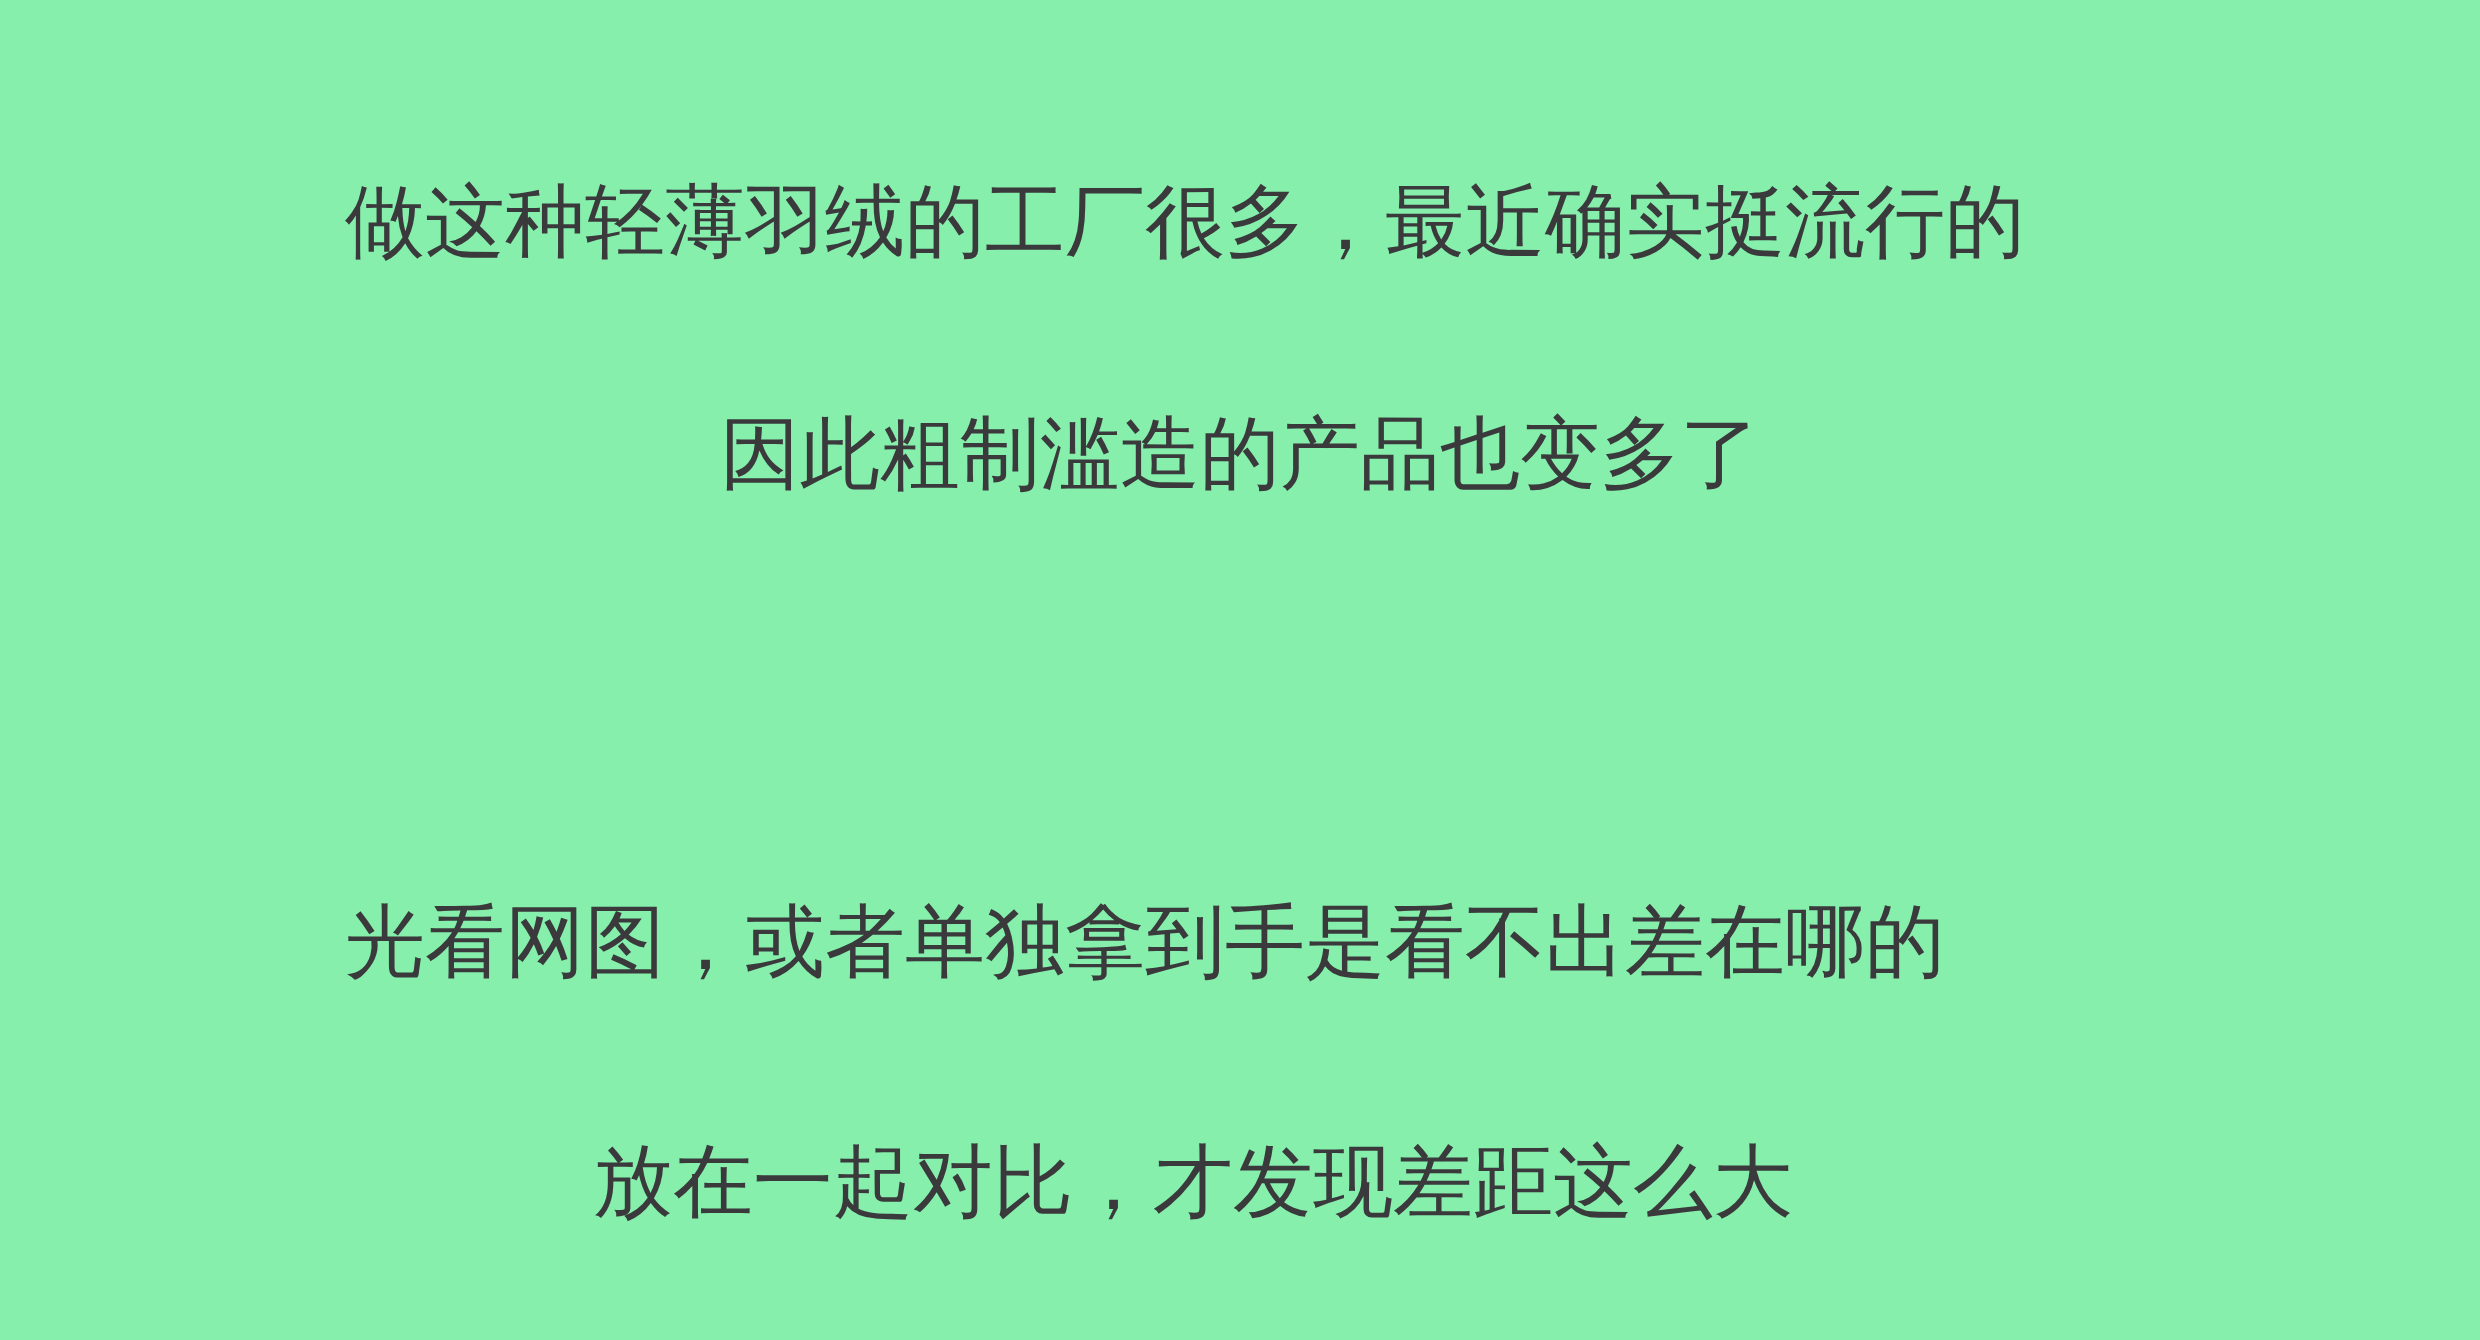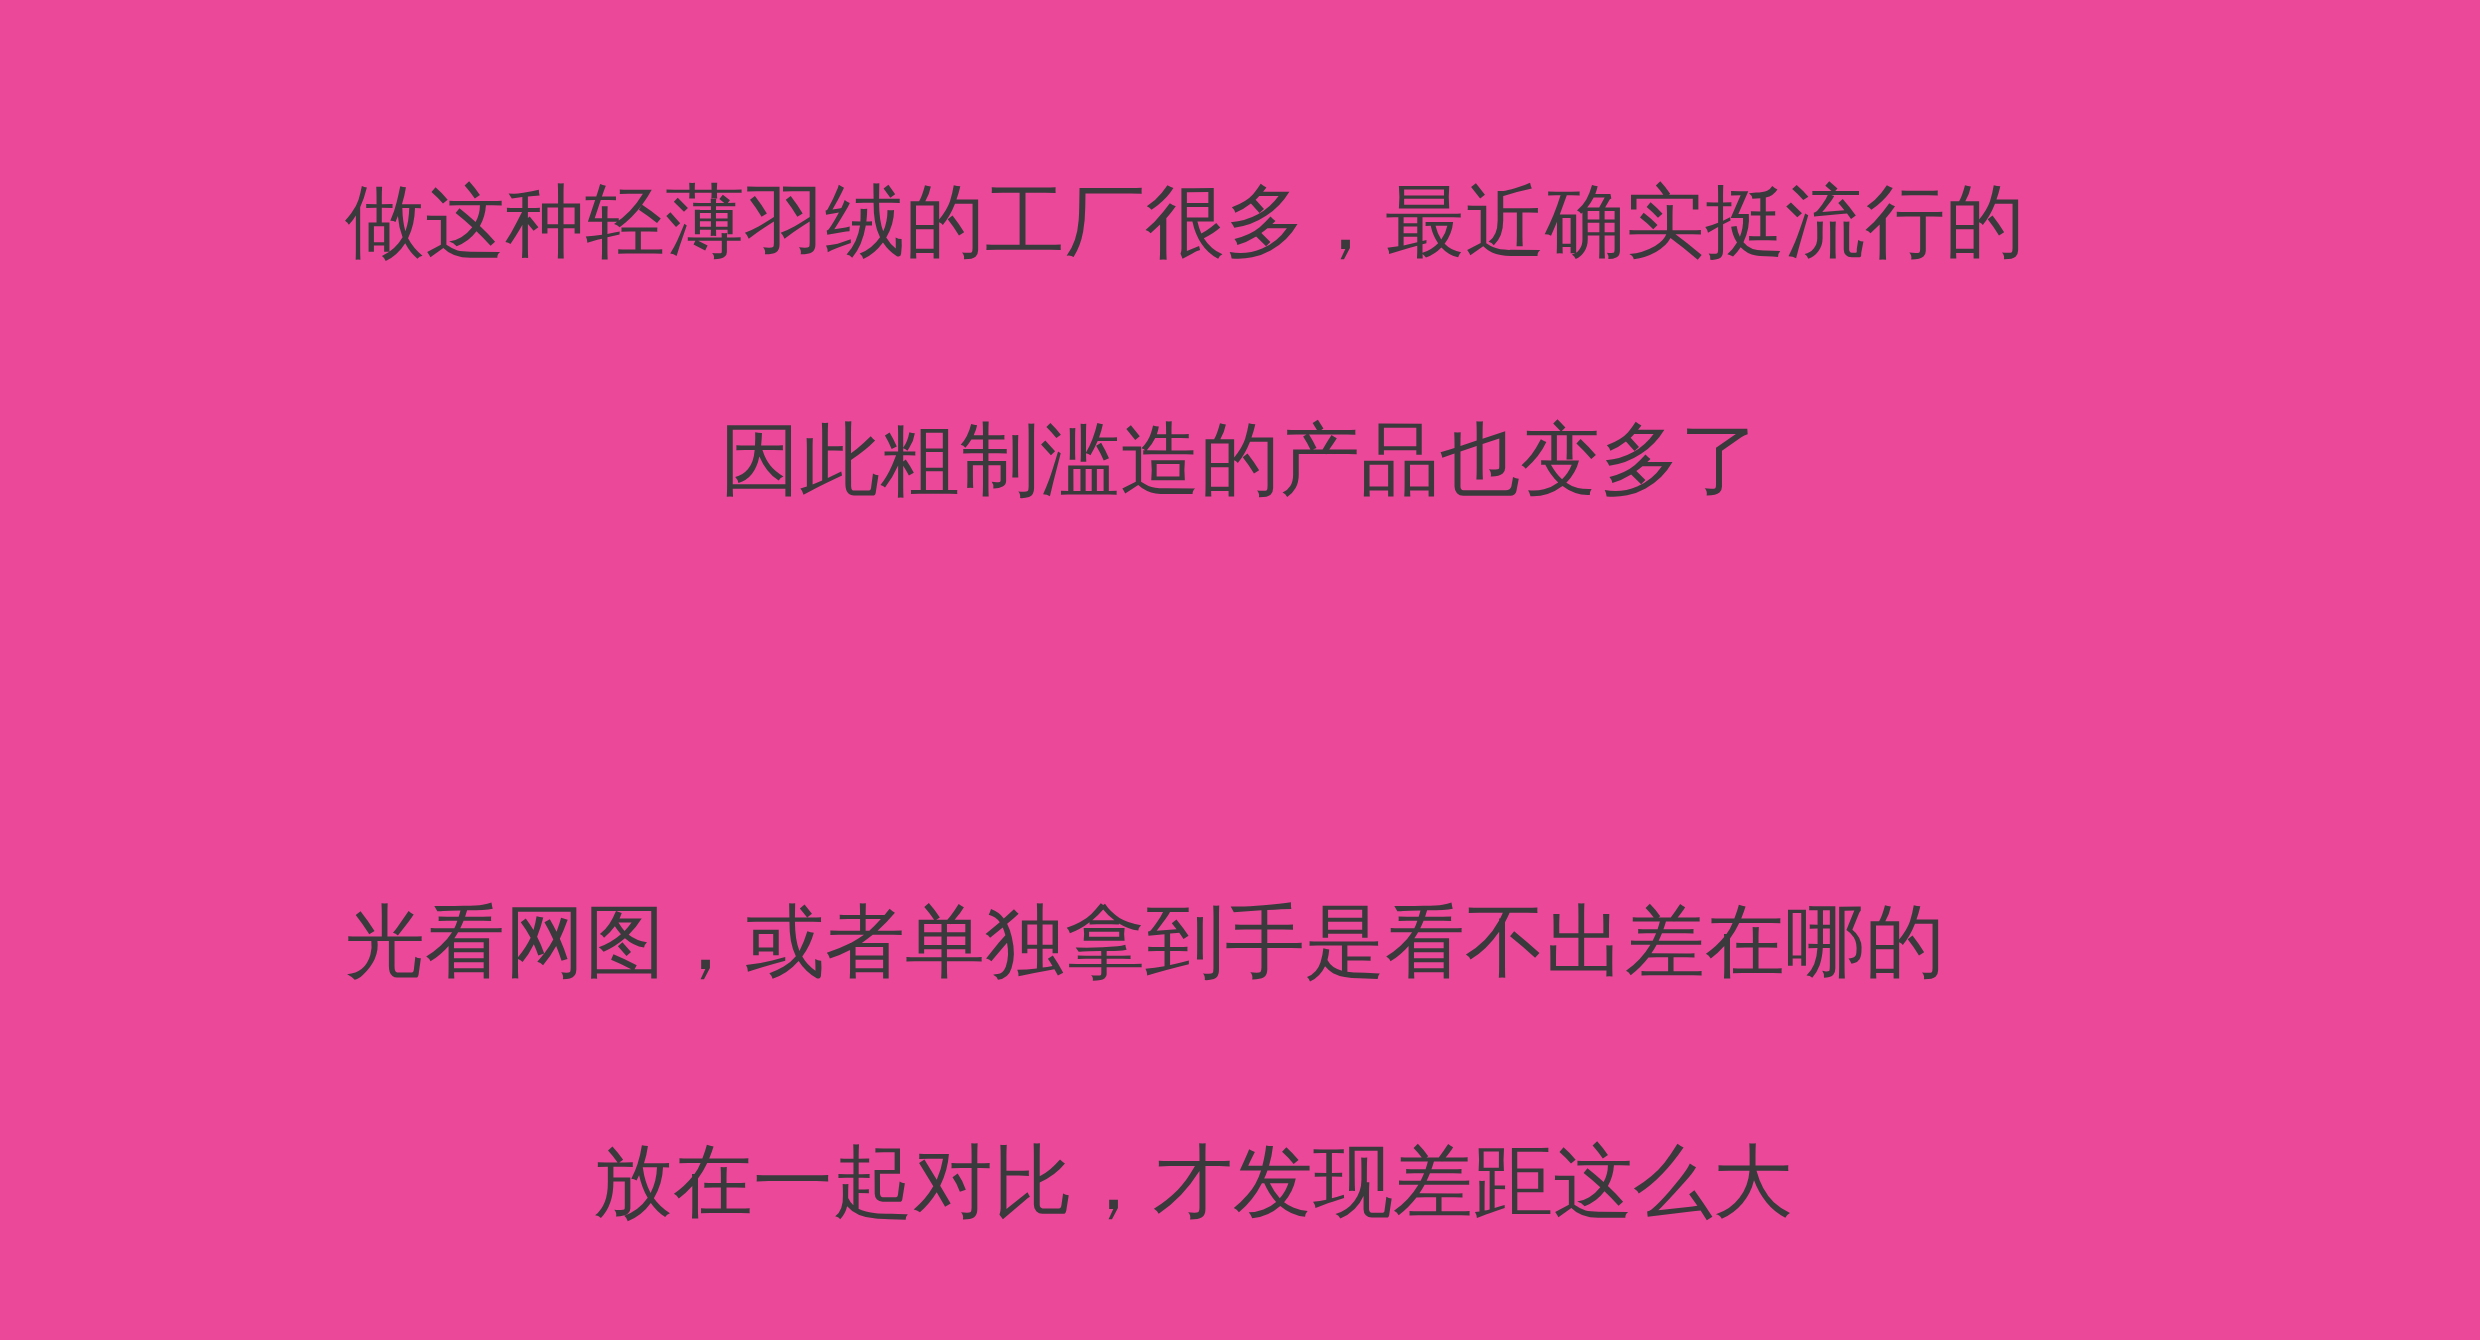--- a/index.html
+++ b/index.html
@@ -4,37 +4,37 @@
 <style>
   html, body {
     margin: 0;
     padding: 0;
     background: #ffffff;
   }
   .page {
     position: relative;
     width: 2480px;
     height: 1340px;
-    background: #ec4899;
+    background: #86efac;
     overflow: hidden;
     font-family: "Liberation Serif", "DejaVu Serif", serif;
   }
   .text-line {
     position: absolute;
     font-size: 80px;
     line-height: 80px;
     font-weight: 400;
     color: #3a3a3c;
     white-space: nowrap;
     letter-spacing: 0px;
     
     font-style: normal;
   }
   .line-1 { left: 345px; top: 182px; }
-  .line-2 { left: 720px; top: 420px; }
+  .line-2 { left: 720px; top: 420px; font-family: Liberation Mono, monospace; }
   .line-3 { left: 487px; top: 662px; }
   .line-4 { left: 345px; top: 902px; }
   .line-5 { left: 593px; top: 1142px; text-align: right; }
 </style>
 </head>
 <body>
 
 <div class="page">
   <div class="text-line line-1">做这种轻薄羽绒的工厂很多，最近确实挺流行的</div>
   <div class="text-line line-2">因此粗制滥造的产品也变多了</div>

